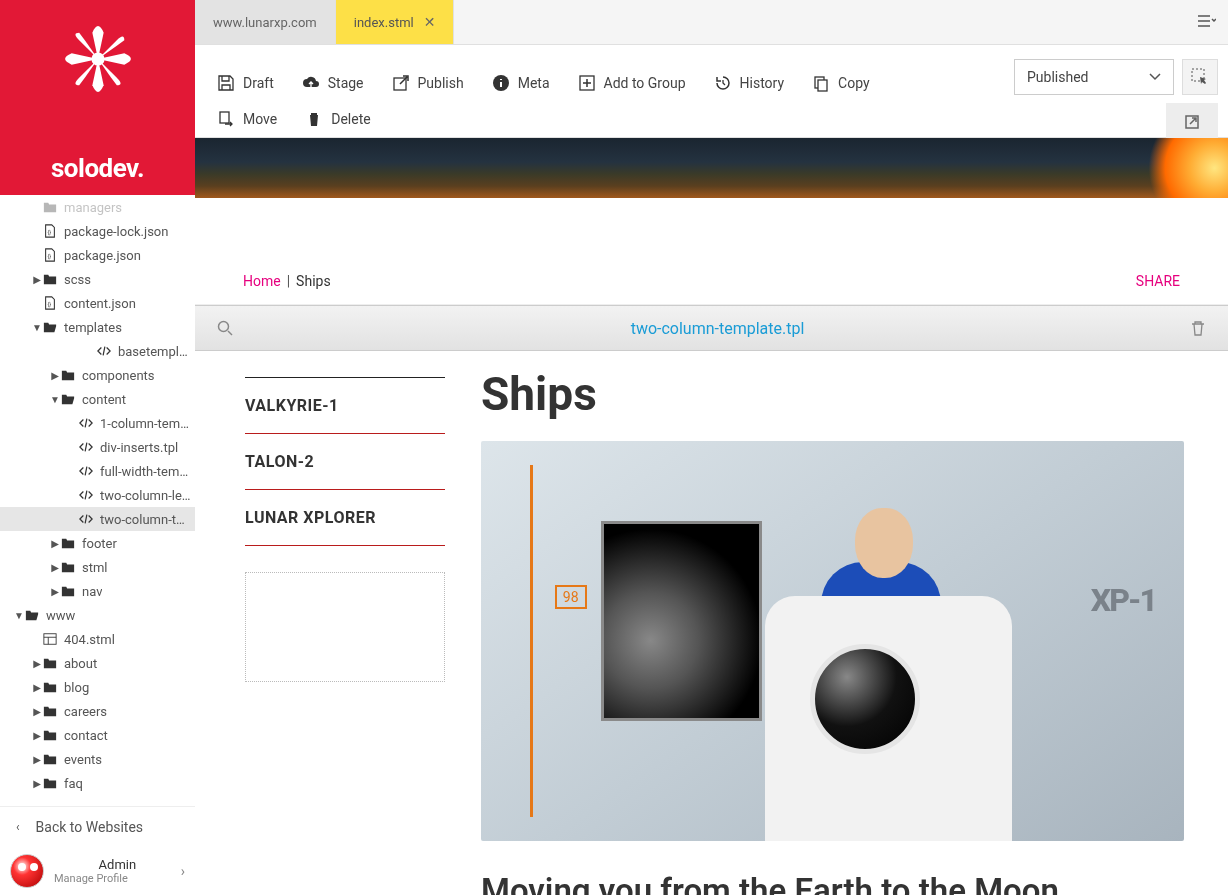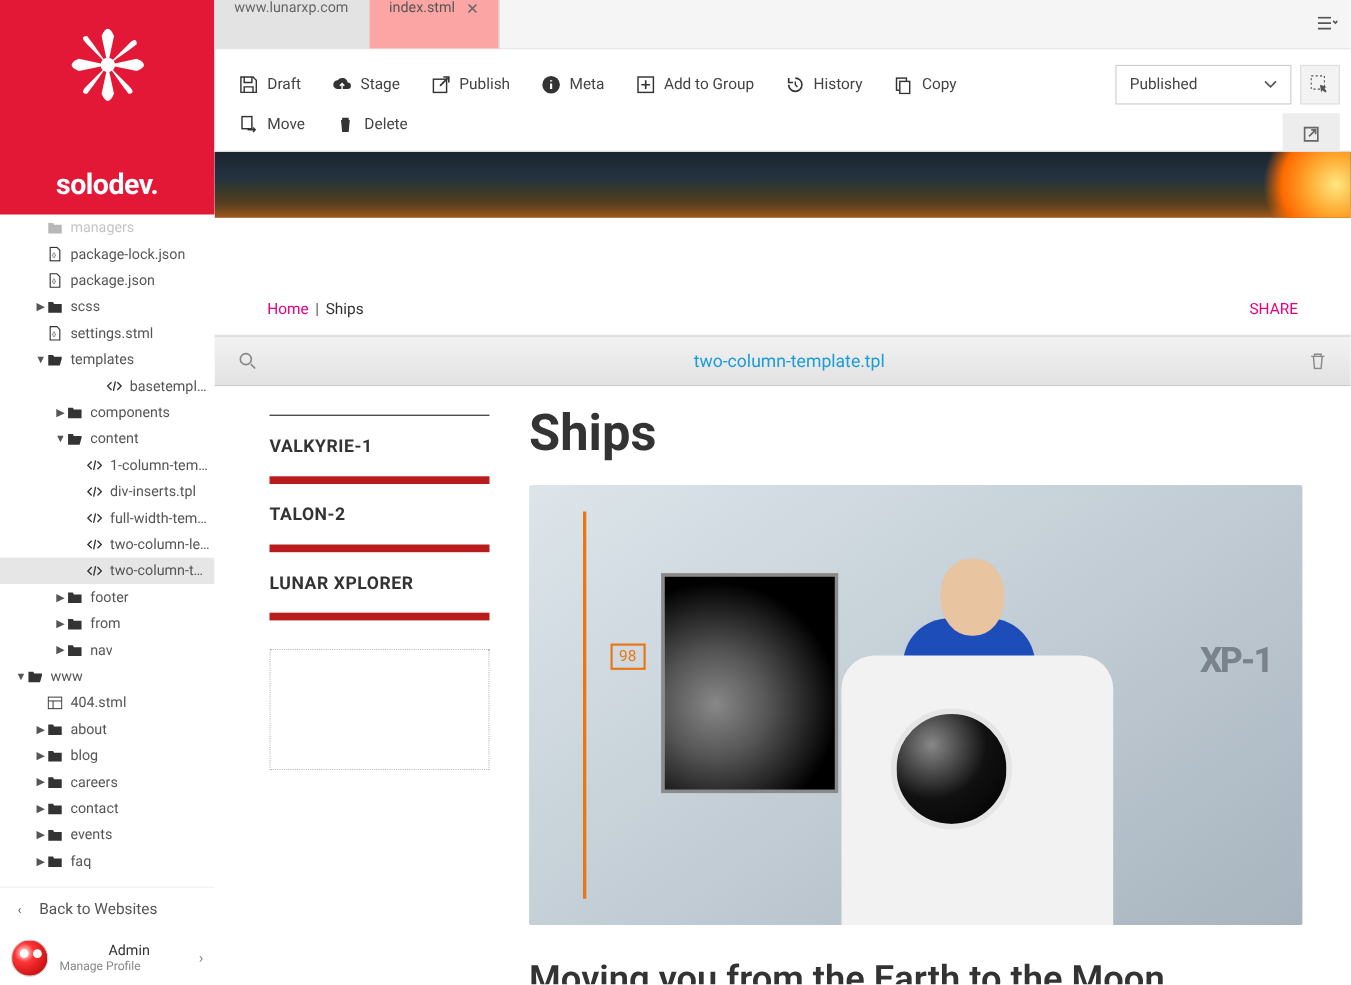--- a/index.html
+++ b/index.html
@@ -25,28 +25,28 @@
 .avatar { width: 34px; height: 34px; border-radius: 50%; background: radial-gradient(circle at 35% 35%, #fff 0%, #f33 30%, #a00 100%); margin-right: 10px; border: 1px solid #ccc; position: relative; flex-shrink: 0; }
 .avatar::after { content: ""; position: absolute; top: 8px; left: 7px; width: 8px; height: 8px; background: #fff; border-radius: 50%; box-shadow: 12px 0 0 #fff; }
 .user-info { flex: 1; }
 .user-name { font-size: 13px; color: #333; text-align: center; }
 .user-sub { font-size: 11px; color: #888; }
 .user-chev { color: #888; font-size: 14px; }
 
 .main { position: absolute; left: 195px; top: 0; right: 0; bottom: 0; display: flex; flex-direction: column; }
 
 .tabbar { height: 45px; background: #f5f5f5; display: flex; align-items: stretch; border-bottom: 1px solid #e0e0e0; }
-.tab { display: flex; align-items: flex-start; padding: 0 18px; font-size: 13px; color: #555; cursor: pointer; border-right: 1px solid #e0e0e0; }
+.tab { display: flex; align-items: center; padding: 0 18px; font-size: 13px; color: #555; cursor: pointer; border-right: 1px solid #e0e0e0; }
 .tab.inactive { background: #e3e3e3; color: #666; }
-.tab.active { background: #fca5a5; }
+.tab.active { background: #fde047; }
 .tab-close { margin-left: 10px; color: #666; font-size: 14px; cursor: pointer; }
 .tabbar-spacer { flex: 1; }
 .tabbar-menu { width: 42px; display: flex; align-items: center; justify-content: center; color: #555; cursor: pointer; }
 
-.toolbar { height: 93px; background: #fff; border-bottom: 1px solid #e0e0e0; display: flex; align-items: flex-start; padding: 14px 14px 0 22px; position: relative; flex-wrap: wrap; }
+.toolbar { height: 93px; background: #fff; border-bottom: 1px solid #e0e0e0; display: flex; align-items: flex-end; padding: 14px 14px 0 22px; position: relative; flex-wrap: wrap; }
 .toolbar-group { display: flex; flex-wrap: wrap; gap: 0; flex: 1; max-width: 760px; }
 .tool-btn { display: flex; align-items: center; height: 36px; padding: 0 14px 0 0; margin-right: 14px; color: #444; font-size: 14px; cursor: pointer; }
 .tool-btn svg, .tool-btn .ico { width: 18px; height: 18px; margin-right: 8px; flex-shrink: 0; }
 .toolbar-right { position: absolute; right: 10px; top: 14px; display: flex; align-items: center; gap: 8px; }
 .status-select { width: 160px; height: 36px; border: 1px solid #ccc; background: #fff; display: flex; align-items: center; padding: 0 12px; font-size: 14px; color: #444; cursor: pointer; justify-content: space-between; }
 .select-box { width: 36px; height: 36px; border: 1px solid #ddd; background: #f3f3f3; display: flex; align-items: center; justify-content: center; cursor: pointer; }
 .toolbar-right-lower { position: absolute; right: 10px; top: 58px; display: flex; gap: 8px; }
 .open-ext { width: 52px; height: 38px; background: #ededed; display: flex; align-items: center; justify-content: center; cursor: pointer; }
 
 .content { flex: 1; overflow: hidden; position: relative; }
@@ -62,21 +62,21 @@
 .bc-spacer { flex: 1; }
 .bc-share { color: #e6007e; cursor: pointer; font-size: 14px; }
 
 .template-bar { height: 46px; background: linear-gradient(#f2f2f2, #e2e2e2); border-top: 1px solid #ccc; border-bottom: 1px solid #ccc; display: flex; align-items: center; padding: 0 22px; }
 .template-bar .search-ic { color: #888; margin-right: 12px; }
 .template-bar .tpl-name { flex: 1; text-align: center; color: #1a9cd6; font-size: 16px; cursor: pointer; }
 .template-bar .trash-ic { color: #888; cursor: pointer; }
 
 .page-body { display: flex; padding: 16px 44px 0 50px; gap: 36px; }
 .sidenav { width: 200px; flex-shrink: 0; padding-top: 10px; }
-.sidenav-item { padding: 18px 0; border-bottom: 7px solid #b91c1c; font-weight: 700; font-size: 16px; letter-spacing: 0.5px; cursor: pointer; }
+.sidenav-item { padding: 18px 0; border-bottom: 1px solid #b91c1c; font-weight: 700; font-size: 16px; letter-spacing: 0.5px; cursor: pointer; }
 .sidenav-item:first-child { border-top: 1px solid #222; }
 .sidenav-dotted { height: 110px; border: 1px dotted #bbb; margin-top: 26px; }
 
 .page-main { flex: 1; }
 .page-title { font-size: 46px; font-weight: 700; color: #333; margin-bottom: 20px; }
 .hero-img { width: 100%; height: 400px; background: linear-gradient(145deg, #dde5ea 0%, #c2cdd5 50%, #a8b4be 100%); position: relative; overflow: hidden; border-radius: 2px; margin-bottom: 30px; }
 .hero-img::before { content: ""; position: absolute; left: 7%; top: 6%; bottom: 6%; width: 3px; background: #e67817; }
 .hero-badge-98 { position: absolute; left: 10.5%; top: 36%; color: #e67817; font-weight: 400; font-size: 14px; border: 2px solid #e67817; padding: 2px 6px; }
 .hero-window { position: absolute; left: 17%; top: 20%; width: 23%; height: 50%; background: radial-gradient(circle at 30% 60%, #888 0%, #555 30%, #000 70%); border: 3px solid #8a8a8a; }
 .hero-xp1 { position: absolute; right: 4%; top: 35%; color: #7a828a; font-weight: 800; font-size: 32px; letter-spacing: -2px; }
@@ -150,21 +150,21 @@
         <span class="tree-label">scss</span>
       </div>
       <div class="tree-row" style="padding-left: 32px;">
         <span class="caret"></span>
         <span class="ticon">
           <svg width="14" height="14" viewBox="0 0 16 16">
             <path d="M3 1h7l3 3v11H3z" fill="none" stroke="#333" stroke-width="1.2"></path>
             <text x="5" y="11" font-size="6" fill="#333">{}</text>
           </svg>
         </span>
-        <span class="tree-label">settings.stml</span>
+        <span class="tree-label">content.json</span>
       </div>
       <div class="tree-row" style="padding-left: 32px;">
         <span class="caret">▼</span>
         <span class="ticon">
           <svg width="14" height="14" viewBox="0 0 16 16">
             <path d="M1 3h5l1 2h8v2H3l-2 7z M3 7h12l-2 7H1z" fill="#333"></path>
           </svg>
         </span>
         <span class="tree-label">templates</span>
       </div>
@@ -249,21 +249,21 @@
         </span>
         <span class="tree-label">footer</span>
       </div>
       <div class="tree-row" style="padding-left: 50px;">
         <span class="caret">▶</span>
         <span class="ticon">
           <svg width="14" height="14" viewBox="0 0 16 16">
             <path d="M1 3h5l1 2h8v9H1z" fill="#333"></path>
           </svg>
         </span>
-        <span class="tree-label">from</span>
+        <span class="tree-label">stml</span>
       </div>
       <div class="tree-row" style="padding-left: 50px;">
         <span class="caret">▶</span>
         <span class="ticon">
           <svg width="14" height="14" viewBox="0 0 16 16">
             <path d="M1 3h5l1 2h8v9H1z" fill="#333"></path>
           </svg>
         </span>
         <span class="tree-label">nav</span>
       </div>

